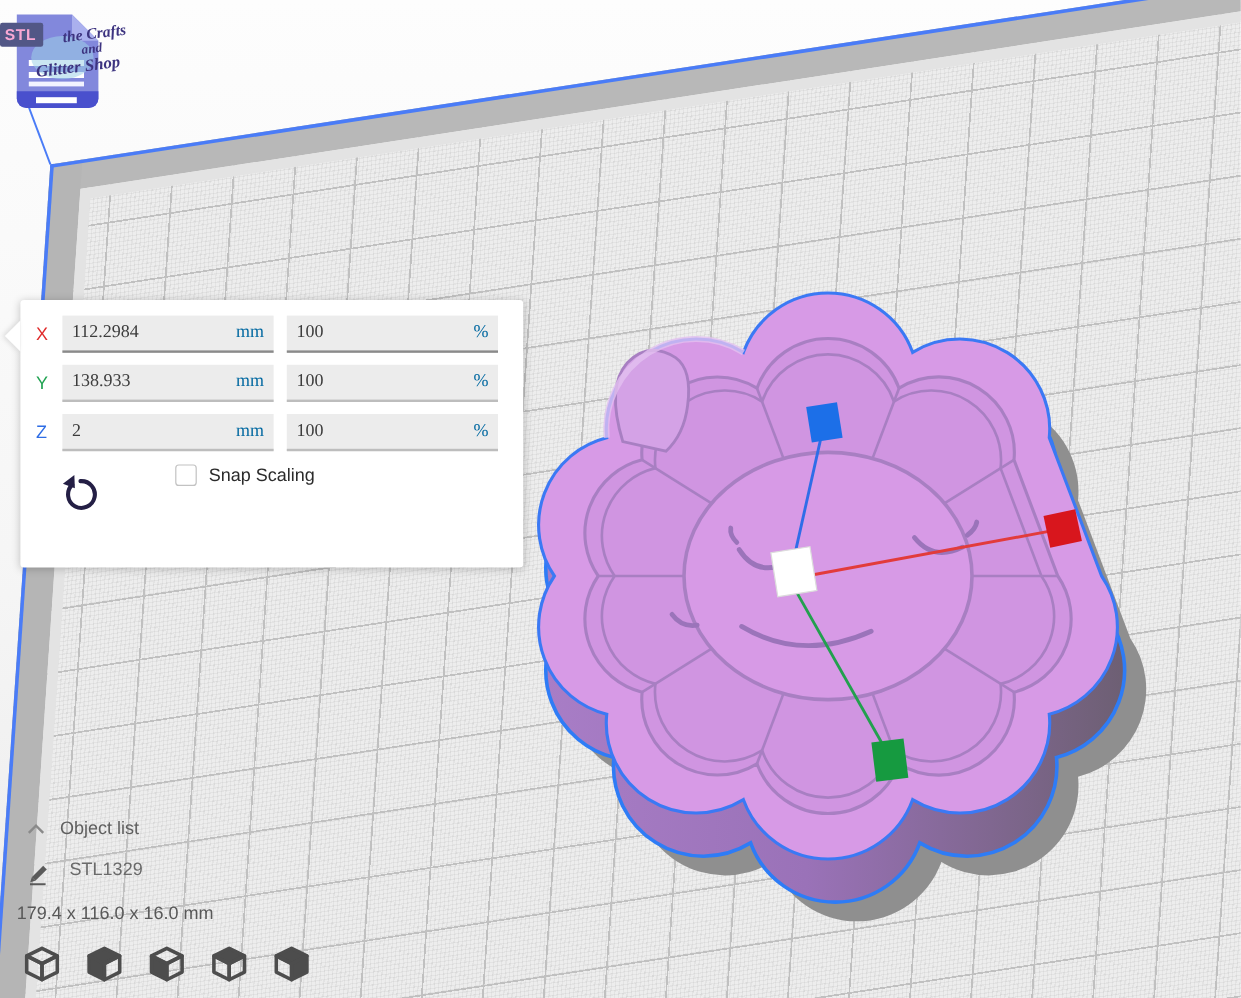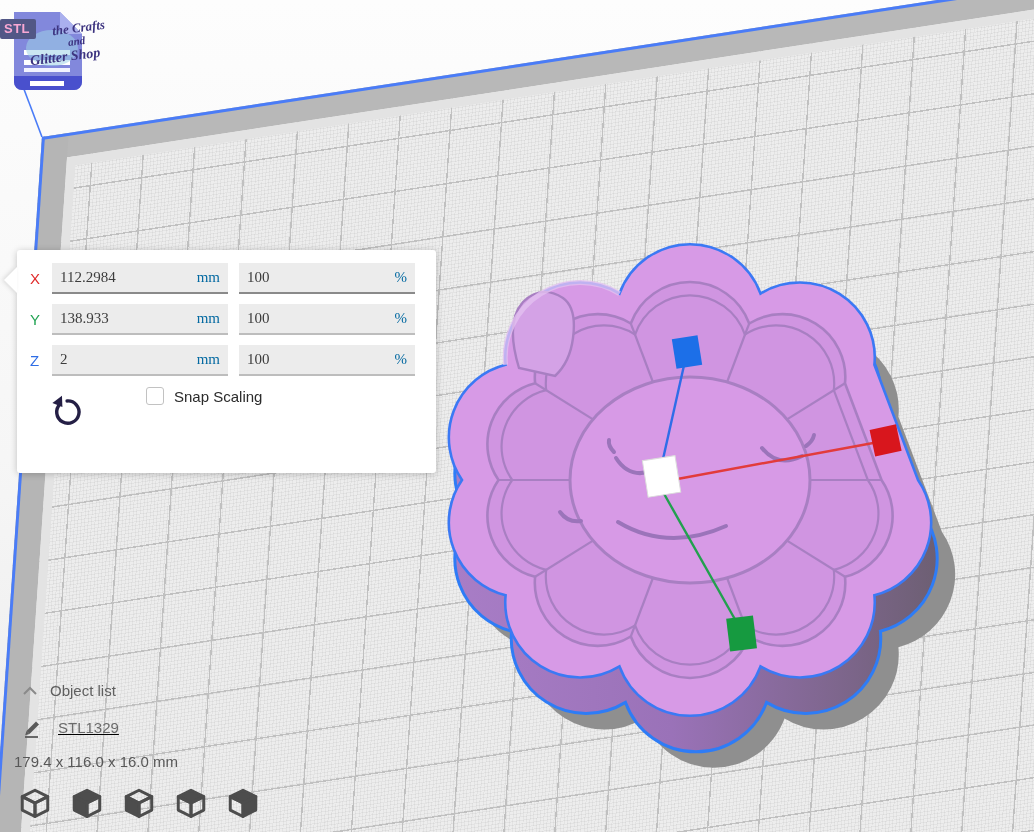--- a/index.html
+++ b/index.html
@@ -48,21 +48,21 @@
   .check-row{display:flex;align-items:center;margin:0 0 16px 116px;height:20px;}
   .checkbox{width:18px;height:18px;border:1px solid #c2c2c2;border-radius:3px;background:#fff;
             box-sizing:border-box;margin-right:10px;}
   .check-label{font-size:15px;color:#2b2b2b;}
   .check-area{}
   .reset-btn{position:absolute;left:49px;top:395px;width:34px;height:34px;z-index:5;cursor:pointer;}
 
   
   .obj-header{position:absolute;left:22px;top:682px;display:flex;align-items:center;z-index:4;justify-content:flex-end;}
   .obj-header .txt{font-size:15px;color:#5f5f5f;margin-left:12px;}
-  .obj-item{position:absolute;left:22px;top:716px;display:flex;align-items:center;z-index:4;text-decoration:underline;}
+  .obj-item{position:absolute;left:22px;top:716px;display:flex;align-items:flex-start;z-index:4;}
   .obj-item .txt{font-size:15px;color:#6a6a6a;margin-left:14px;}
   .obj-dims{position:absolute;left:14px;top:753px;font-size:15px;color:#585858;z-index:4;}
   .view-toolbar{position:absolute;left:18px;top:786px;display:flex;z-index:4;}
   .view-btn{width:34px;height:34px;margin-right:18px;cursor:pointer;}
 
   
   .logo{position:absolute;left:0px;top:2px;width:100px;height:100px;z-index:6;}
   .logo .wm{position:absolute;color:#3d3480;font-family:"Liberation Serif",serif;
             font-style:italic;font-weight:bold;transform:rotate(-7deg);white-space:nowrap;}
   .wm1{left:52px;top:18px;font-size:13px;}

